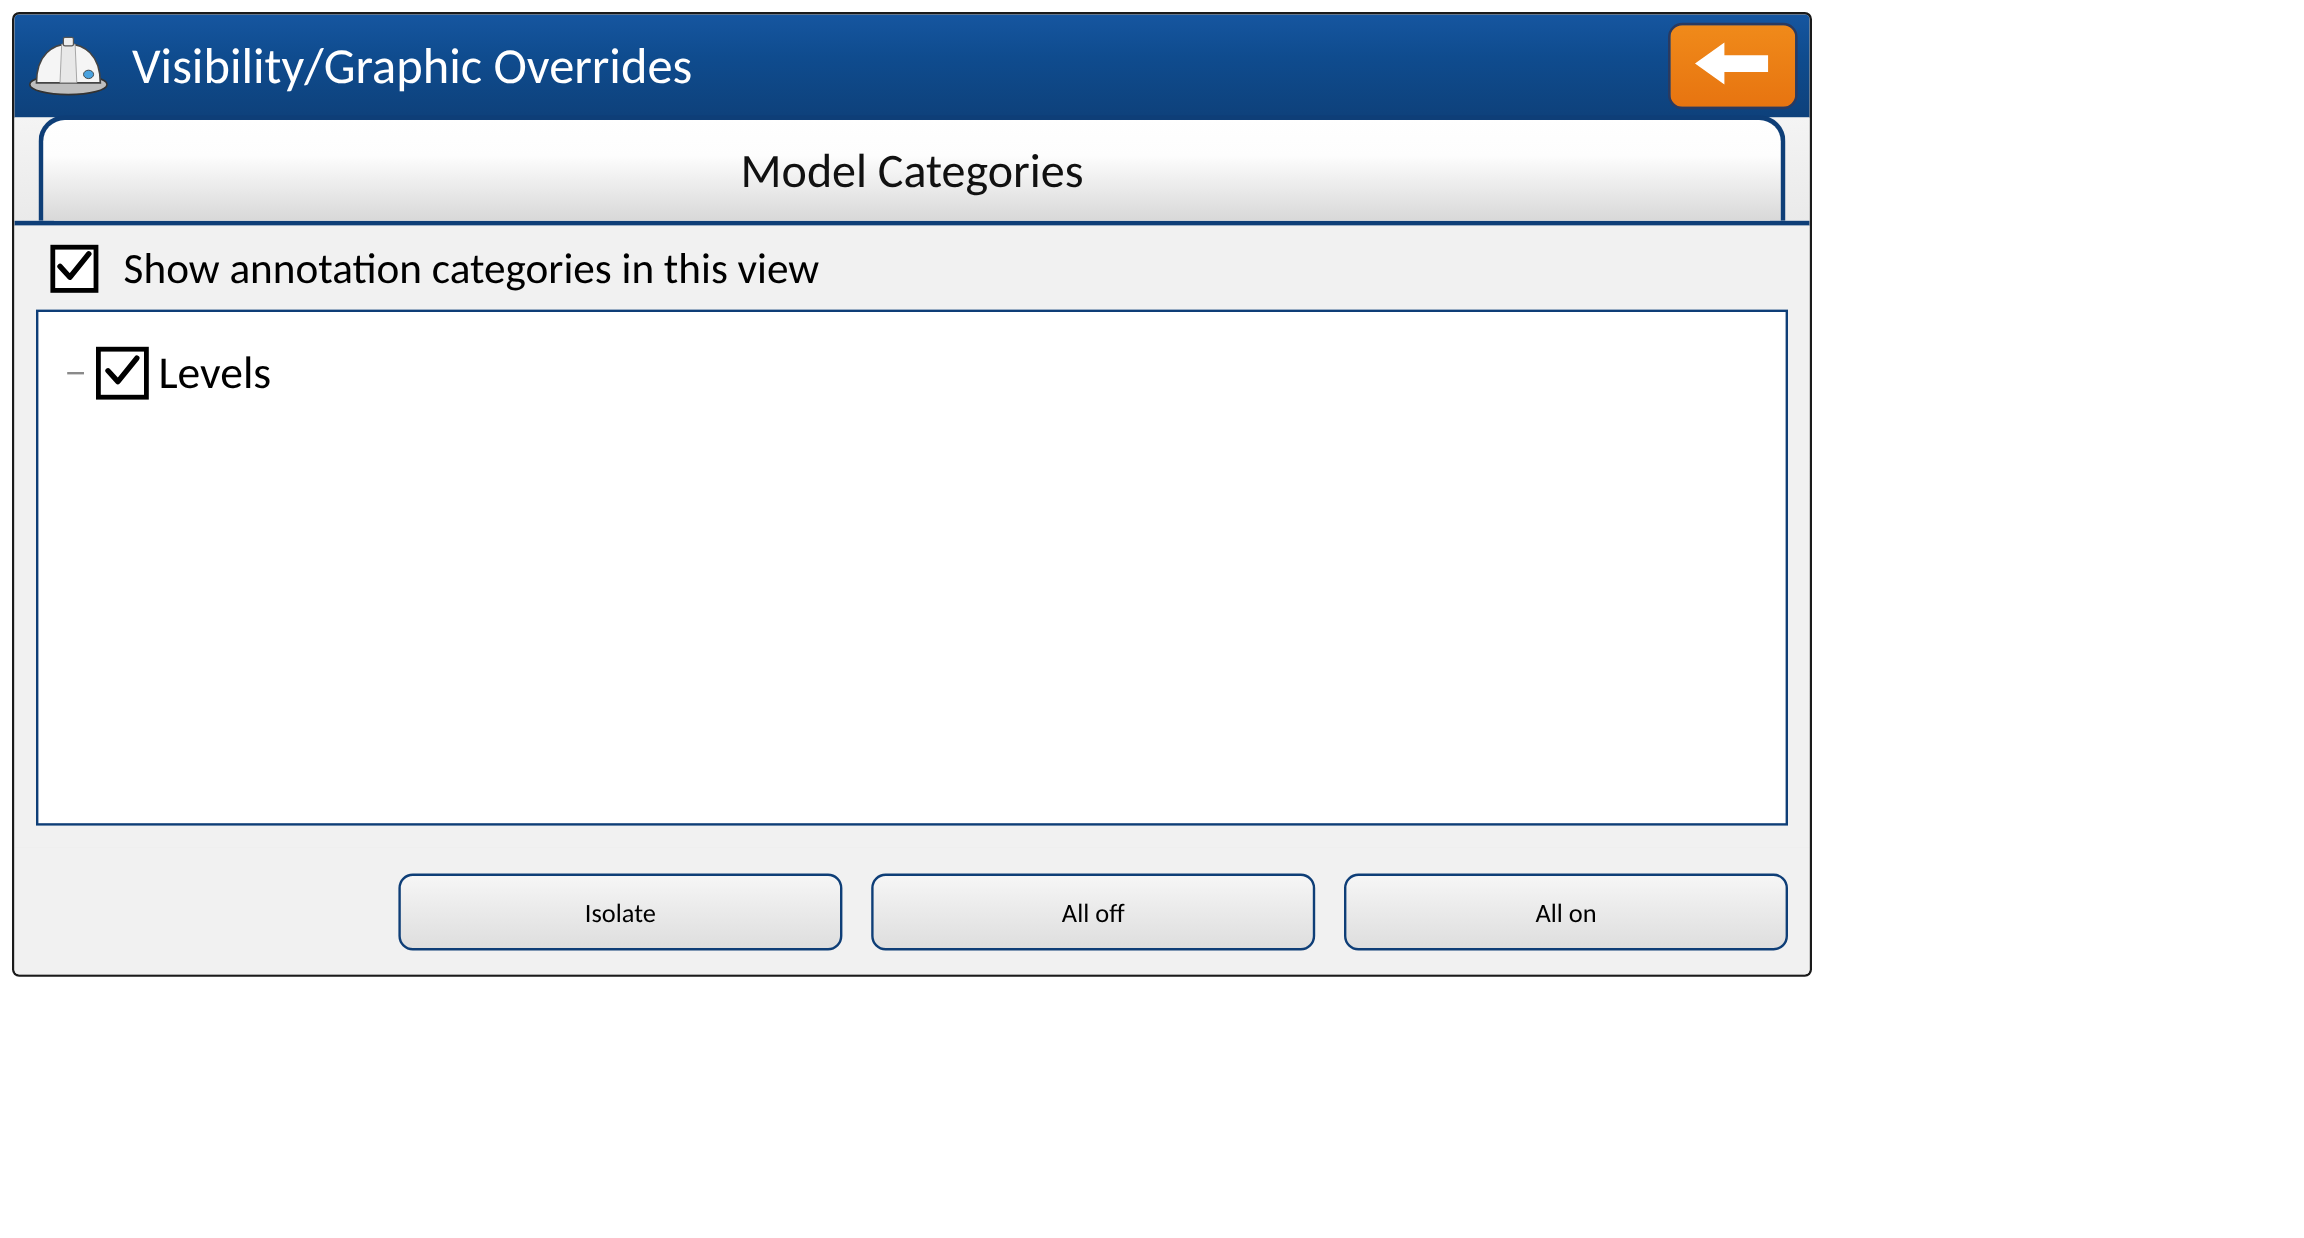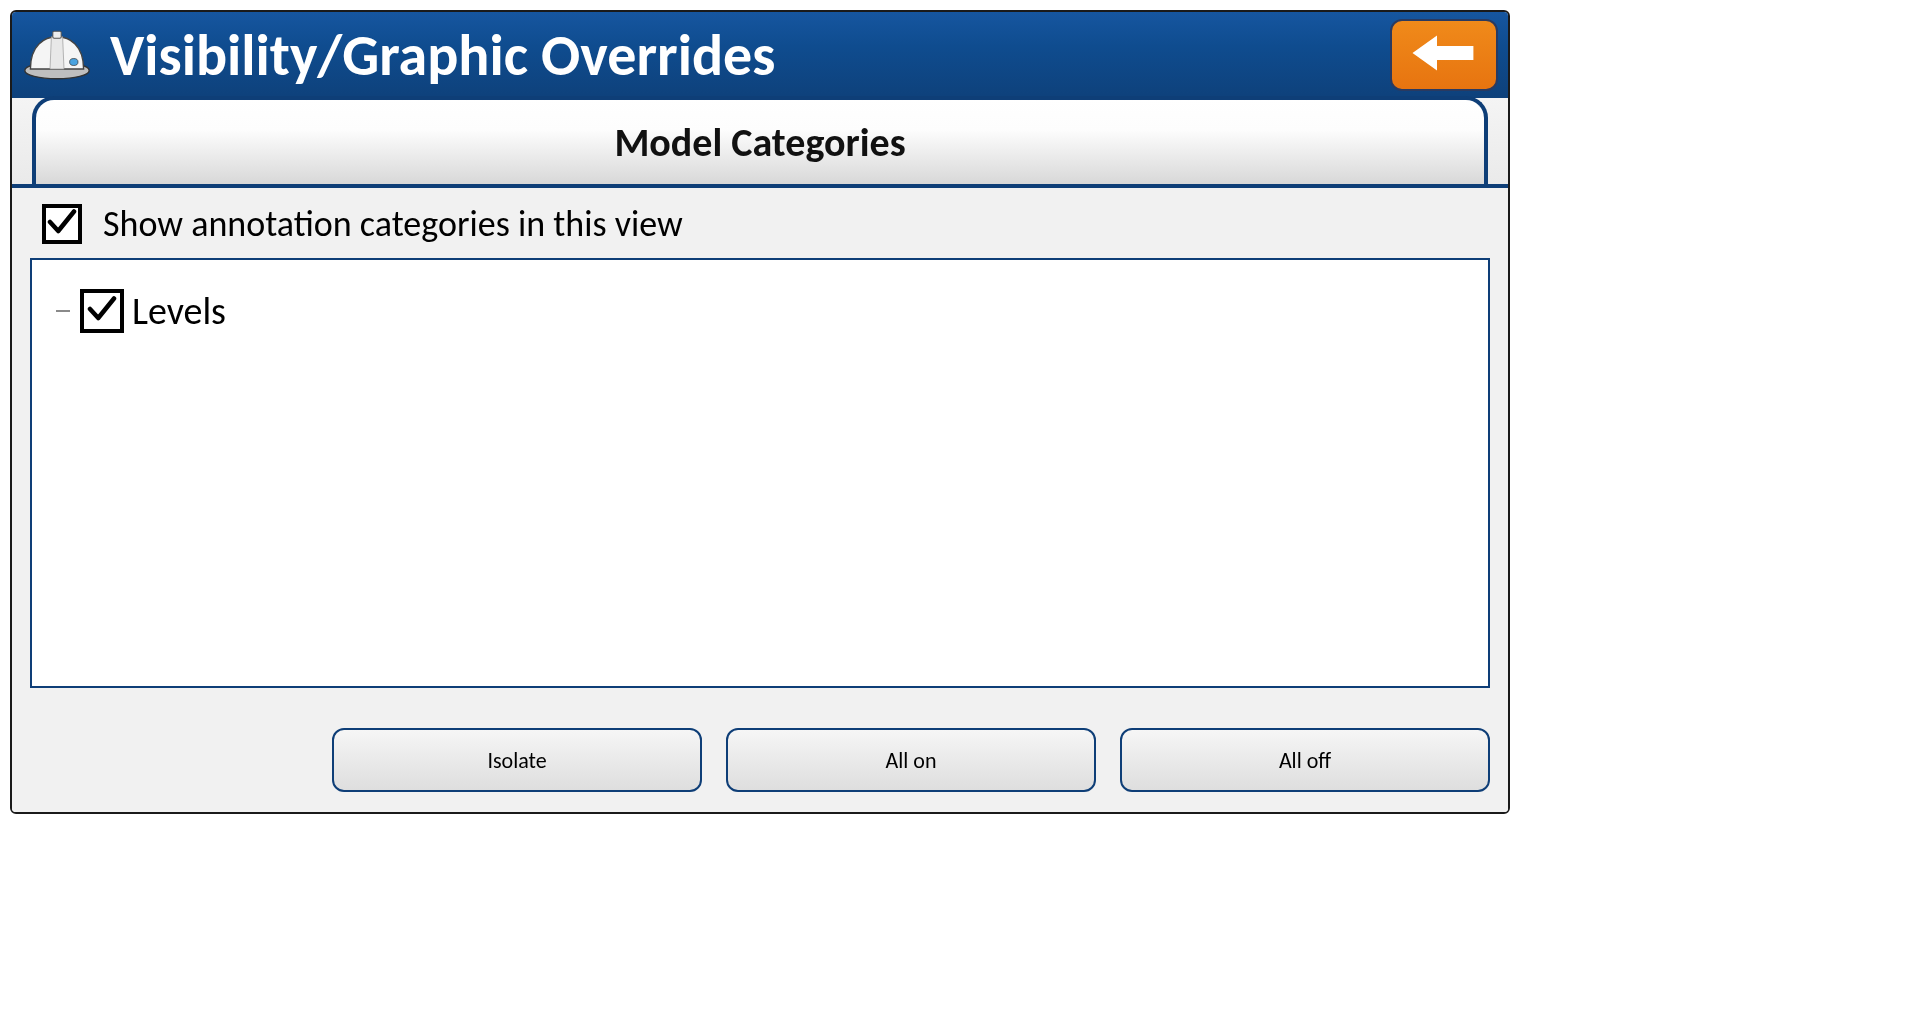--- a/index.html
+++ b/index.html
@@ -32,22 +32,22 @@
     .hardhat-icon {
       width: 70px;
       height: 62px;
       display: flex;
       align-items: center;
       justify-content: center;
     }
     .hardhat-icon svg { width: 70px; height: 62px; }
     .header-title {
       color: #fff;
-      font-size: 58px;
-      font-weight: 700;
+      font-size: 42px;
+      font-weight: 400;
       flex: 1;
     }
     .back-button {
       width: 108px;
       height: 72px;
       background: linear-gradient(#f08a1a, #e77410);
       border: 2px solid #2a3a60;
       border-radius: 12px;
       display: flex;
       align-items: center;
@@ -74,21 +74,21 @@
       flex: 1;
       height: 88px;
       border: 4px solid #0e3e77;
       border-bottom: none;
       border-top-left-radius: 22px;
       border-top-right-radius: 22px;
       display: flex;
       align-items: center;
       justify-content: center;
       font-size: 40px;
-      font-weight: 700;
+      font-weight: 400;
       cursor: pointer;
       position: relative;
     }
     .tab.inactive {
       background: linear-gradient(#ffffff, #fdfdfd 35%, #d8d8d8);
       color: #111;
     }
     .tab.active {
       background: linear-gradient(#1d4f94, #0e3e77);
       color: #fff;
@@ -226,21 +226,21 @@
       </div>
 
     </div>
 
     <div class="footer">
       <div class="spacer"></div>
       <div class="pill-button">
         <span>Isolate</span>
       </div>
       <div class="pill-button">
+        <span>All off</span>
+      </div>
+      <div class="pill-button">
         <span>All on</span>
       </div>
-      <div class="pill-button">
-        <span>All off</span>
-      </div>
     </div>
   </div>
 
 </div>
 
 </body></html>

